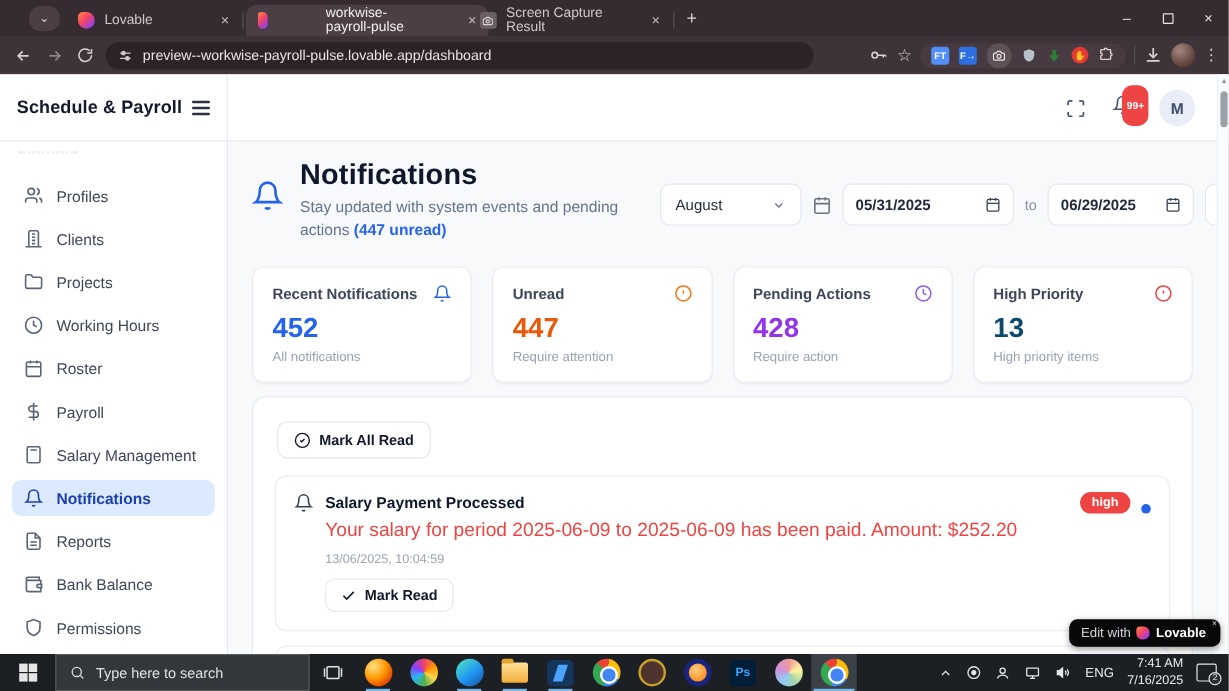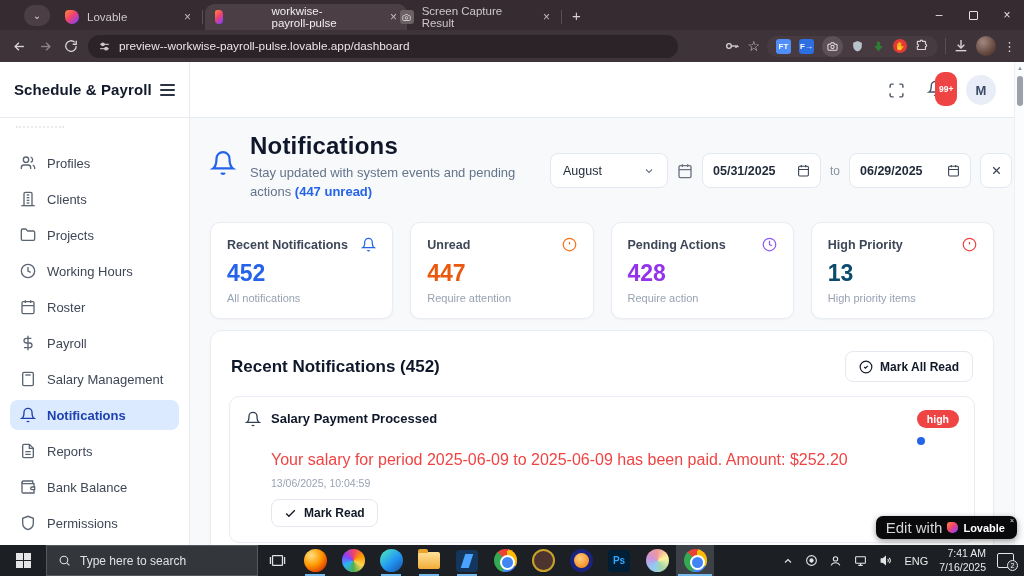--- a/index.html
+++ b/index.html
@@ -59,57 +59,57 @@
   
   .page-head { position:absolute; top:14px; left:20px; right:21px; display:flex; }
   .ph-left { display:flex; gap:14px; }
   .ph-titles { width:300px; }
   .ph-title { font-size:24px; font-weight:800; color:#0f172a; letter-spacing:.2px; }
   .ph-sub { margin-top:4px; font-size:13px; line-height:1.45; color:#64748b; }
   .ph-sub .unread { color:#2563eb; font-weight:700; }
   .filters { margin-left:auto; display:flex; align-items:center; gap:9px; margin-top:8px; }
   .ctrl { background:#fff; border:1px solid #e3e7ee; border-radius:8px; height:35px; display:flex; align-items:center; font-size:12.5px; color:#1f2937; }
   .month-select { width:118px; padding:0 12px; justify-content:space-between; }
-  .date-input { width:119px; padding:0 10px; justify-content:space-between; font-weight:600; }
+  .date-input { width:143px; padding:0 10px; justify-content:space-between; font-weight:600; }
   .to-label { font-size:12px; color:#8a93a3; }
   .clear-btn { width:32px; justify-content:center; color:#374151; font-size:13px; }
 
   
   .stats { position:absolute; top:104px; left:20px; right:20px; display:flex; gap:17px; }
   .stat-card { flex:1; background:#fff; border:1px solid #e9edf3; border-radius:10px; padding:14px 16px; box-shadow:0 1px 2px rgba(16,24,40,.04); }
   .stat-top { display:flex; align-items:center; justify-content:space-between; }
   .stat-label { font-size:12.5px; font-weight:700; color:#3d4757; }
   .stat-value { margin-top:8px; font-size:23px; font-weight:800; }
   .stat-sub { margin-top:5px; font-size:11px; color:#98a2b3; }
   .c-blue { color:#2563eb; } .c-orange { color:#ea580c; } .c-purple { color:#9333ea; } .c-red { color:#0c4a6e; }
 
   
   .recent { position:absolute; top:212px; left:20px; right:20px; height:320px; background:#fff; border:1px solid #e9edf3; border-radius:12px; box-shadow:0 1px 2px rgba(16,24,40,.04); }
   .recent-head { display:flex; align-items:center; justify-content:space-between; padding:20px 20px 14px; }
   .recent-title { font-size:17px; font-weight:800; color:#0f172a; }
   .markall-btn { display:flex; align-items:center; gap:7px; background:#fff; border:1px solid #e3e7ee; border-radius:8px; height:31px; padding:0 13px; font-size:12px; font-weight:700; color:#111827; }
   .notif-card { margin:0 18px 12px; border:1px solid #e9edf3; border-radius:10px; padding:13px 15px; }
   .nc-row { display:flex; align-items:flex-start; gap:10px; }
   .nc-title { font-size:13px; font-weight:700; color:#0f172a; padding-top:1px; }
-  .nc-right { margin-left:auto; display:flex; align-items:flex-start; gap:9px;flex-direction:column; }
+  .nc-right { margin-left:auto; display:flex; align-items:flex-end; gap:9px; }
   .pill { border-radius:999px; padding:3px 10px; font-size:10.5px; font-weight:700; color:#fff; }
   .pill-high { background:#ef4444; }
   .unread-dot { width:8px; height:8px; border-radius:50%; background:#2563eb; }
   .nc-body { margin:6px 0 0 26px; font-size:16px; color:#ef4444; }
   .nc-time { margin:8px 0 0 26px; font-size:10.5px; color:#9aa4b2; }
   .markread-btn { margin:10px 0 2px 26px; display:inline-flex; align-items:center; gap:7px; border:1px solid #e3e7ee; border-radius:8px; height:28px; padding:0 12px; font-size:12px; font-weight:700; color:#111827; background:#fff; }
 
   
   .scrollbar { position:absolute; right:0; top:0; width:10px; bottom:0; background:#fbfcfd; border-left:1px solid #eceff3; }
   .sb-arrow { position:absolute; top:3px; left:1px; width:8px; text-align:center; font-size:6px; color:#8a939e; }
   .sb-thumb { position:absolute; top:14px; left:2px; width:6px; height:30px; border-radius:3px; background:#9aa1a9; }
 
   
   .lovable-badge { position:absolute; right:7px; bottom:37px; z-index:40; background:#09090b; border-radius:7px; height:23px; display:flex; align-items:center; gap:5px; padding:0 12px 0 10px; box-shadow:0 2px 6px rgba(0,0,0,.4); }
-  .lb-prefix { font-size:15px; color:#d4d4d8; }
+  .lb-prefix { font-size:11px; color:#d4d4d8; }
   .lb-heart { width:11px; height:11px; border-radius:3px 5px 5px 5px; background:linear-gradient(135deg,#ff7a45 10%,#f0436b 45%,#8a3ffc 90%); }
   .lb-brand { font-size:11px; font-weight:800; color:#fff; }
   .lb-close { position:absolute; top:1px; right:3px; font-size:7px; color:#e4e4e7; }
 
   
   .taskbar { position:absolute; left:0; right:0; bottom:0; height:31px; background:#1c1f24; display:flex; align-items:center; z-index:50; }
   .start { width:46px; height:31px; display:flex; align-items:center; justify-content:center; }
   .win-logo { display:grid; grid-template-columns:7px 7px; grid-template-rows:7px 7px; gap:1px; }
   .win-logo span { background:#e6e6e6; }
   .tb-search { width:212px; height:31px; background:#33363b; border:1px solid #55585d; display:flex; align-items:center; gap:9px; padding:0 11px; }
@@ -470,21 +470,20 @@
                 <path d="M12 8v4M12 16h.01"></path>
               </svg>
           </div>
           <div class="stat-value c-red">13</div>
           <div class="stat-sub">High priority items</div>
         </div>
       </div>
 
       <div class="recent">
         <div class="recent-head">
-          <span class="recent-title">Recent Notifications (452)</span>
           <div class="markall-btn">
             <svg width="14" height="14" viewBox="0 0 24 24" fill="none" stroke="#111827" stroke-width="2">
                 <circle cx="12" cy="12" r="10"></circle>
                 <path d="m9 12 2 2 4-4"></path>
               </svg>
             <span>Mark All Read</span>
           </div>
         </div>
 
         <div class="notif-card">

